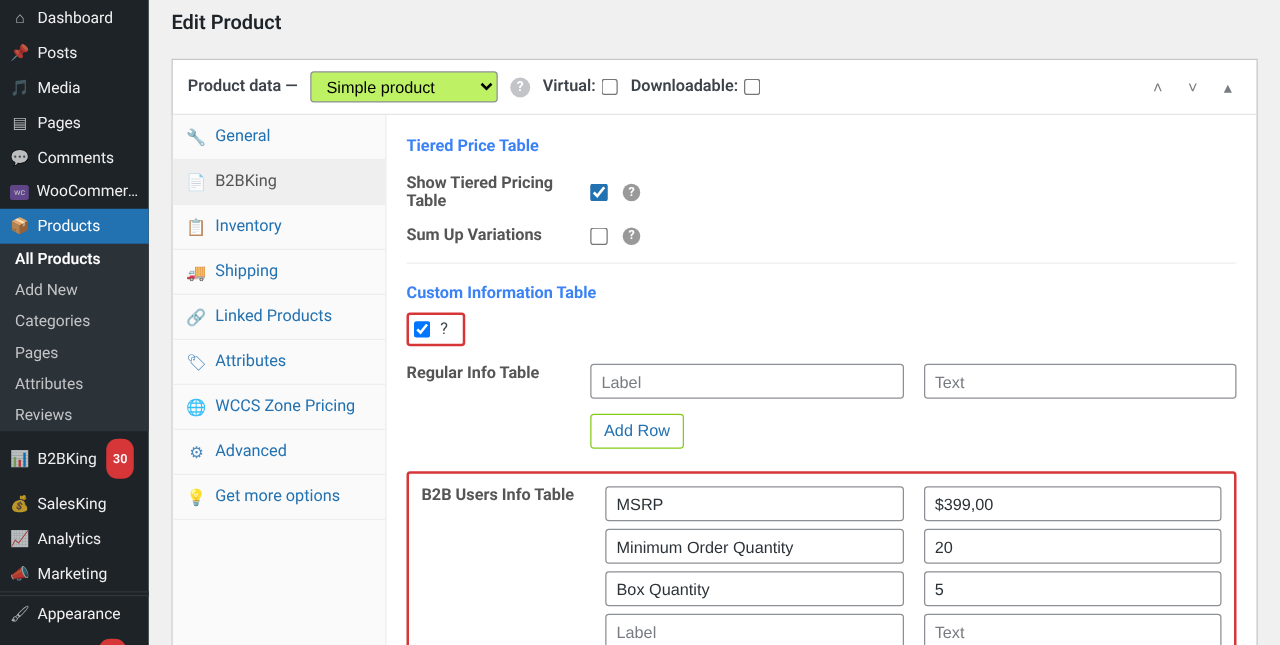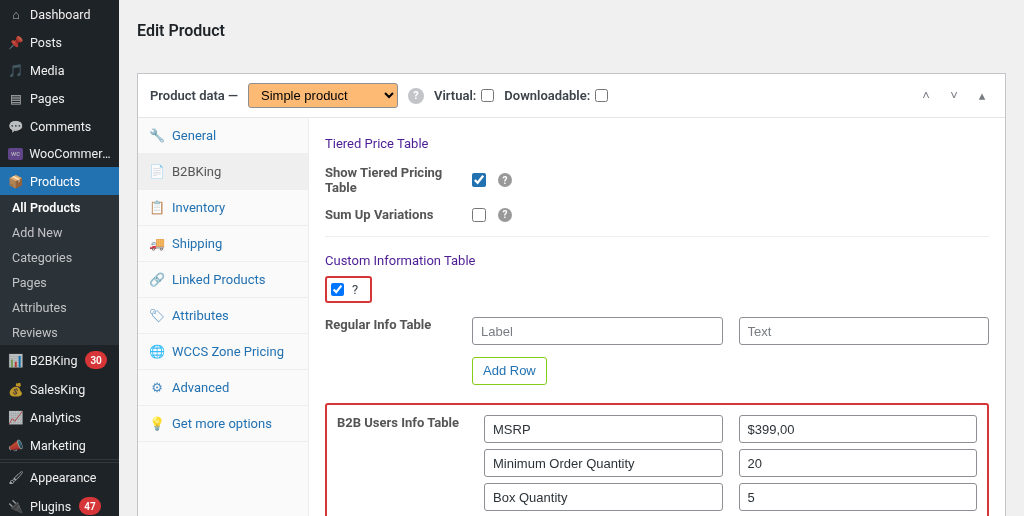--- a/index.html
+++ b/index.html
@@ -9,44 +9,44 @@
   .sidebar { width: 119px; background: #1d2327; color: #f0f0f1; flex-shrink: 0; font-size: 12.5px; overflow: hidden; }
   .sidebar .item { display: flex; align-items: center; gap: 6px; padding: 6px 8px; color: #f0f0f1; cursor: pointer; position: relative; }
   .sidebar .item.active { background: #2271b1; color: #fff; }
   .sidebar .item.active::after { content: ''; position: absolute; right: -5px; top: 50%; transform: translateY(-50%); border: 5px solid transparent; border-right-color: #f0f0f1; }
   .sidebar .subitems { background: #2c3338; }
   .sidebar .subitem { padding: 5px 8px 5px 12px; color: #c3c4c7; cursor: pointer; font-size: 12.5px; }
   .sidebar .subitem.current { color: #fff; font-weight: 600; }
   .sidebar .icon { width: 16px; height: 16px; display: inline-flex; align-items: center; justify-content: center; opacity: .7; }
   .sidebar .item.active .icon { opacity: 1; }
   .sidebar .label { white-space: nowrap; overflow: hidden; text-overflow: ellipsis; }
-  .badge { background: #d63638; color: #fff; border-radius: 9px; min-width: 18px; height: 18px; font-size: 10px; display: inline-flex; align-items: center; justify-content: center; padding: 0 5px; margin-left: 2px; font-weight: 600; }
+  .badge { background: #d63638; color: #fff; border-radius: 9px; min-width: 18px; height: 32px; font-size: 10px; display: inline-flex; align-items: center; justify-content: center; padding: 0 5px; margin-left: 2px; font-weight: 600; }
   .sidebar .sep { height: 4px; background: #1d2327; border-top: 1px solid #32373c; border-bottom: 1px solid #32373c; margin: 0; }
 
   .main { flex: 1; background: #f0f0f1; overflow: auto; }
-  .page-header { padding: 21px 18px; }
+  .page-header { padding: 8px 18px; }
   .page-header h1 { font-size: 16px; font-weight: 600; color: #1d2327; }
 
   .metabox { background: #fff; margin: 12px 18px; border: 1px solid #c3c4c7; border-radius: 0; position: relative; }
   .metabox-header { display: flex; align-items: center; padding: 9px 12px; border-bottom: 1px solid #e5e5e5; gap: 10px; }
   .metabox-header .title { font-weight: 600; font-size: 13px; }
-  .metabox-header select { font-size: 13px; padding: 3px 22px 3px 8px; border: 1px solid #8c8f94; border-radius: 3px; background: #fdba74; min-width: 150px; }
+  .metabox-header select { font-size: 13px; padding: 3px 22px 3px 8px; border: 1px solid #8c8f94; border-radius: 3px; background: #bef264; min-width: 150px; }
   .metabox-header .help { width:16px; height:16px; border-radius:50%; background:#c3c4c7; color:#fff; font-weight:700; font-size:11px; display:inline-flex; align-items:center; justify-content:center; }
   .metabox-header .chklbl { font-size: 13px; font-weight: 600; display: flex; align-items: center; gap: 5px; }
   .metabox-header .toggles { margin-left: auto; display: flex; gap: 6px; align-items: center; }
   .metabox-header .chevron, .metabox-header .expand { width:22px; height:22px; display:inline-flex; align-items:center; justify-content:center; color:#787c82; cursor:pointer; }
 
   .metabox-body { display:flex; }
   .tab-list { width: 171px; border-right: 1px solid #eee; background: #fafafa; }
   .tab-item { display: flex; align-items: center; gap: 8px; padding: 10px 12px; border-bottom: 1px solid #eee; color: #2271b1; font-size: 13px; cursor: pointer; }
   .tab-item.active { background: #efefef; color: #555; font-weight: 400; }
   .tab-item .ticon { width:14px; height:14px; display:inline-flex; align-items:center; justify-content:center; opacity:.8; }
 
   .tab-panel { flex: 1; padding: 12px 16px; }
-  .section-title { font-weight: 400; font-size: 13px; color: #4c1d95; padding: 6px 0 8px; }
+  .section-title { font-weight: 700; font-size: 13px; color: #3b82f6; padding: 6px 0 8px; }
   .form-row { display: flex; align-items: center; padding: 6px 0; gap: 12px; font-size: 13px; }
   .form-row .lbl { width: 135px; color: #555; flex-shrink: 0; font-weight: bold; }
   .form-row input[type=checkbox]{ width:14px; height:14px; accent-color:#2271b1; }
   .form-row .help { width:14px; height:14px; border-radius:50%; background:#999; color:#fff; font-weight:700; font-size:10px; display:inline-flex; align-items:center; justify-content:center; }
   .hr { border: 0; border-top: 1px solid #eee; margin: 8px 0 10px; }
 
   .fields-grid { display: flex; flex-direction: column; gap: 6px; }
   .fields-row { display: flex; gap: 16px; }
   .fields-row input { flex: 1; height: 28px; border: 1px solid #8c8f94; border-radius: 3px; padding: 0 8px; font-size: 13px; color: #2c3338; background: #fff; }
   .fields-row input::placeholder { color: #787c82; }

